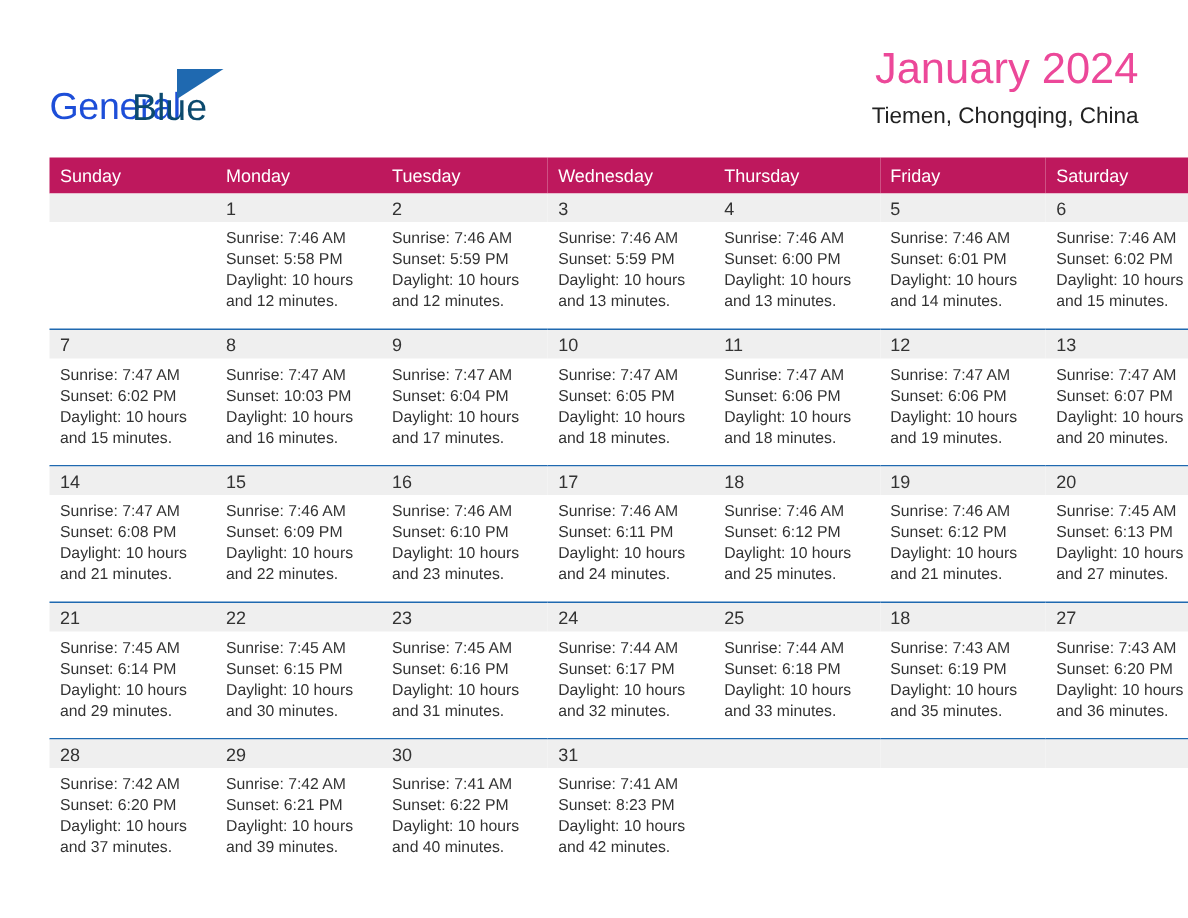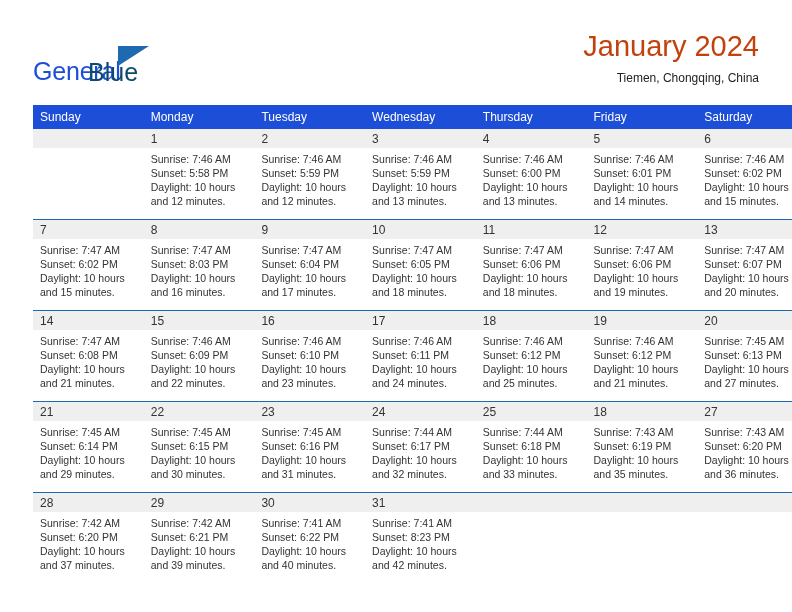--- a/index.html
+++ b/index.html
@@ -68,44 +68,44 @@
   }
 
   .title-block {
     position: absolute;
     right: 0;
     top: 0;
     text-align: right;
   }
   .cal-title {
     font-size: 29px;
-    color: #c2410c;
+    color: #ec4899;
     line-height: 36px;
     white-space: nowrap;
   }
   .cal-subtitle {
-    font-size: 12px;
+    font-size: 15px;
     color: #222222;
     line-height: 22px;
     margin-top: 3px;
     white-space: nowrap;
   }
 
   
   .calendar {
     position: absolute;
     left: 33px;
     top: 105px;
     width: 726px;
     border-collapse: collapse;
     table-layout: fixed;
   }
 
   .calendar th {
-    background: #1d4ed8;
+    background: #be185d;
     color: #ffffff;
     font-size: 12px;
     font-weight: normal;
     text-align: left;
     padding: 5px 0 5px 7px;
     line-height: 14px;
     border: none;
     width: 103.71px;
   }
 
@@ -264,21 +264,21 @@
                 <div>Daylight: 10 hours</div>
                 <div>and 15 minutes.</div>
               </div>
             </div>
           </td>
           <td>
             <div class="cell">
               <div class="daynum-band">8</div>
               <div class="cell-body">
                 <div>Sunrise: 7:47 AM</div>
-                <div>Sunset: 8:03 PM</div>
+                <div>Sunset: 10:03 PM</div>
                 <div>Daylight: 10 hours</div>
                 <div>and 16 minutes.</div>
               </div>
             </div>
           </td>
           <td>
             <div class="cell">
               <div class="daynum-band">9</div>
               <div class="cell-body">
                 <div>Sunrise: 7:47 AM</div>

